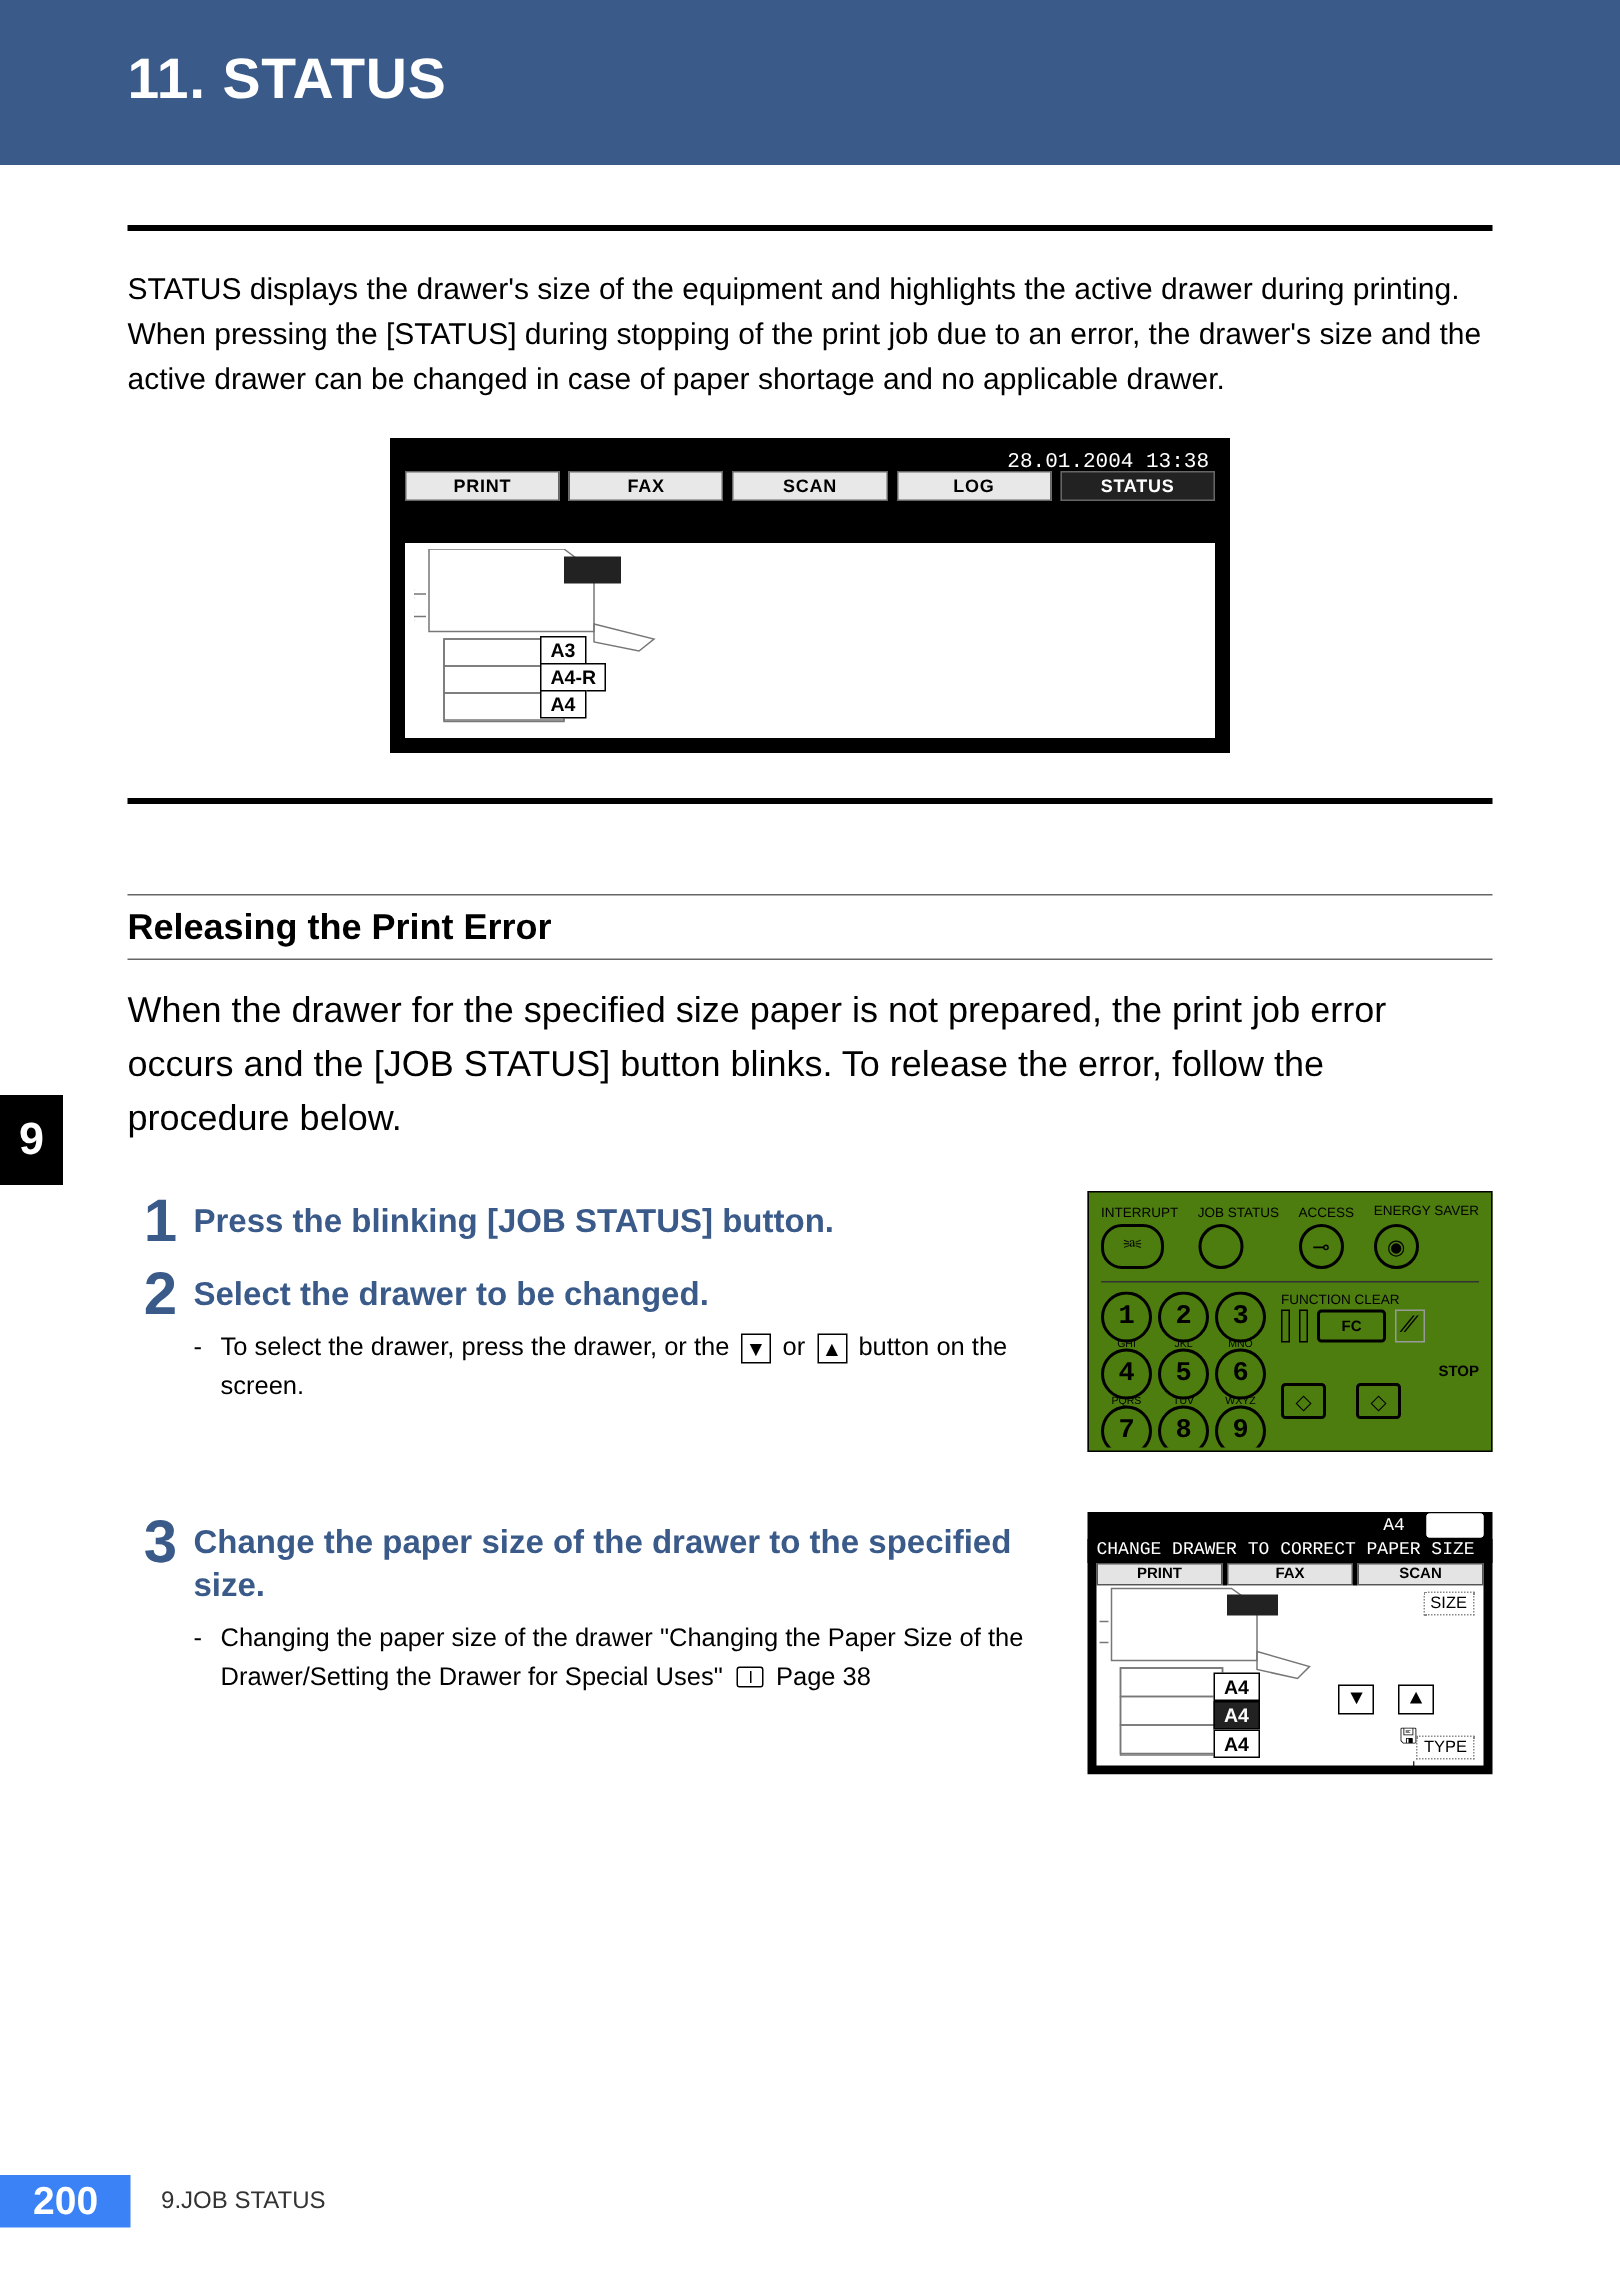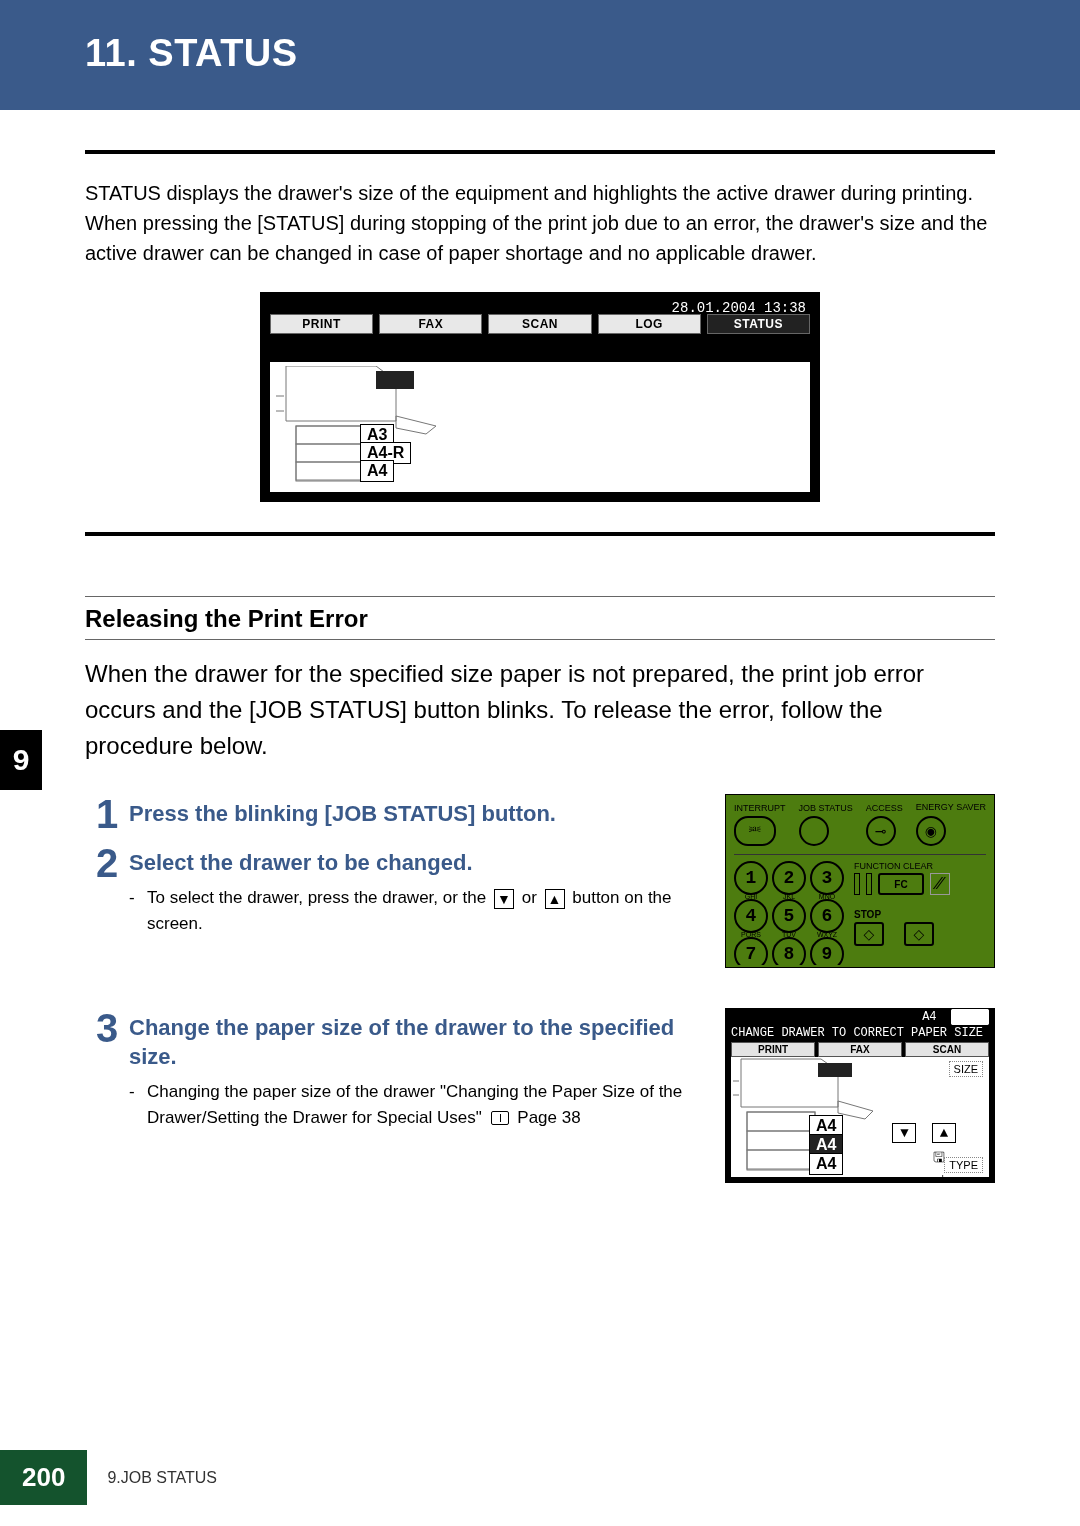--- a/index.html
+++ b/index.html
@@ -77,21 +77,21 @@
     font-family: Arial, sans-serif;
   }
   .scr-tab.inv {
     background: #222;
     color: #fff;
   }
   .draw-label {
     position: absolute;
     background: #fff;
     border: 1px solid #000;
-    font-size: 16px;
+    font-size: 13px;
     font-family: Arial, sans-serif;
     font-weight: bold;
     padding: 1px 6px;
     color: #000;
   }
   
   .scr2 {
     width: 270px;
     background: #000;
     font-family: "Courier New", monospace;
@@ -217,25 +217,25 @@
   
   .footer {
     position: absolute;
     left: 0;
     top: 1450px;
     display: flex;
     align-items: center;
     gap: 20px;
   }
   .pnum {
-    background: #14532d;
+    background: #3b82f6;
     color: #fff;
     font-size: 26px;
     font-weight: bold;
-    padding: 12px 22px;
+    padding: 2px 22px;
   }
   .pfoot {
     font-size: 16px;
     color: #333;
   }
   
   .panel {
     width: 270px;
     background: #4d7c0f;
     border: 1px solid #000;
@@ -273,21 +273,21 @@
     width:46px; height:22px;
     font-size:10px; font-weight:bold;
   }
   .fc-row { display:flex; gap:6px; align-items:center; }
   .slash {
     width:20px; height:22px;
     border:1px solid #999;
     display:flex; align-items:center; justify-content:center;
     font-style: italic;
   }
-  .stop-lbl { font-size:10px; font-weight:bold; margin-top:14px; text-align:left; }
+  .stop-lbl { font-size:10px; font-weight:bold; margin-top:14px; text-align:right; }
   .stop-row { display:flex; gap:20px; margin-top:2px; }
   .stop-btn {
     width:30px; height:24px;
     border:2px solid #000; border-radius:3px;
     display:flex; align-items:center; justify-content:center;
     font-size:14px;
   }
   
   .keypad-clip { height:104px; overflow:hidden; }
 

